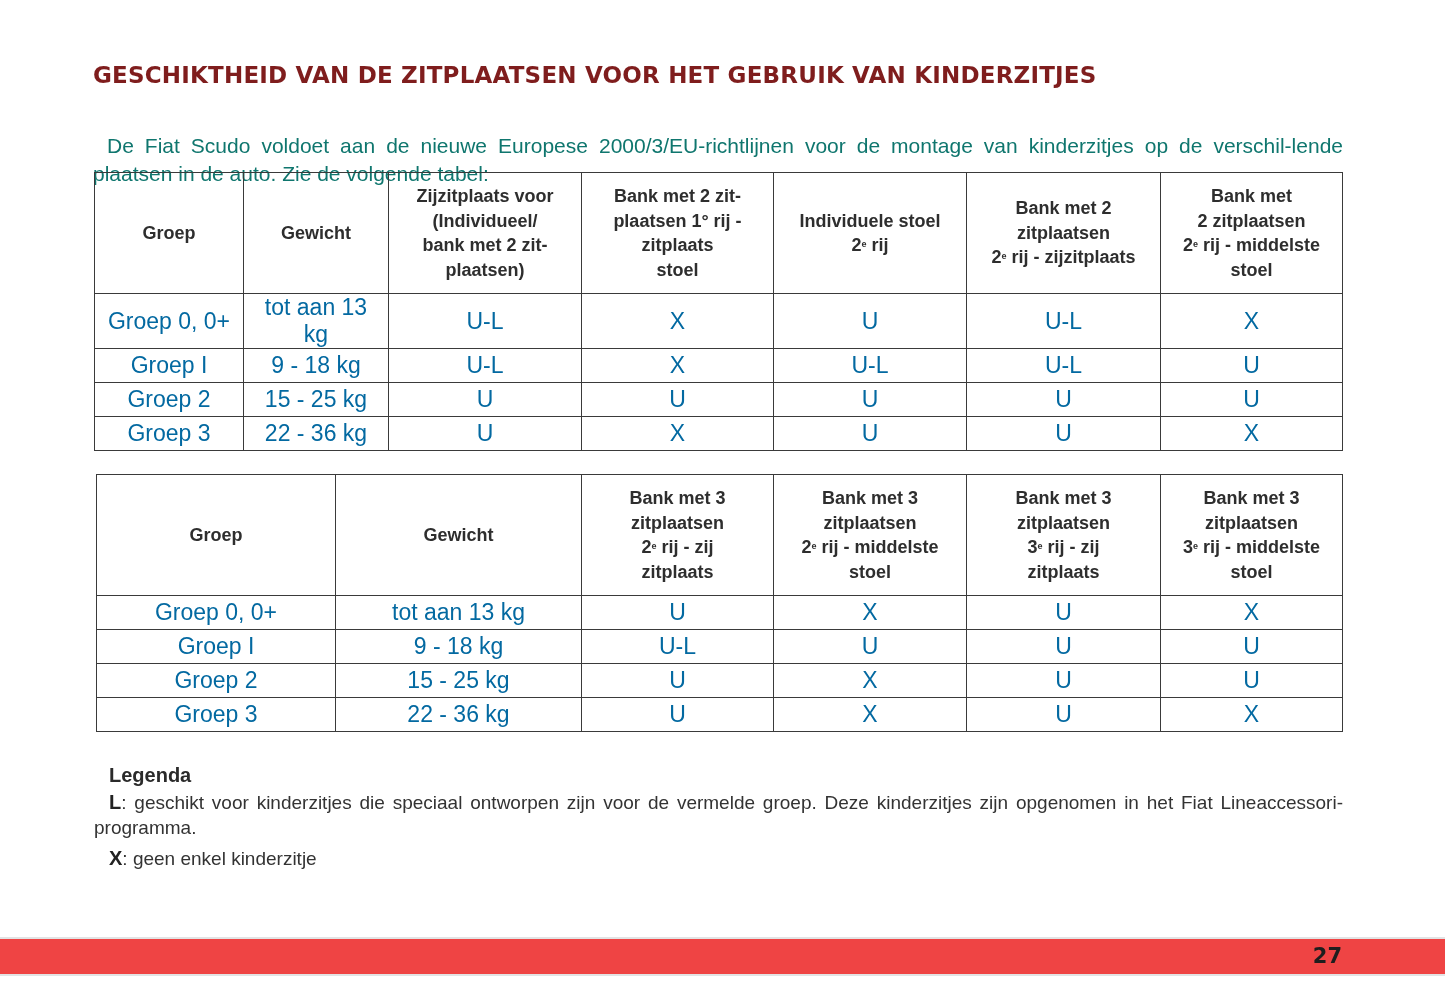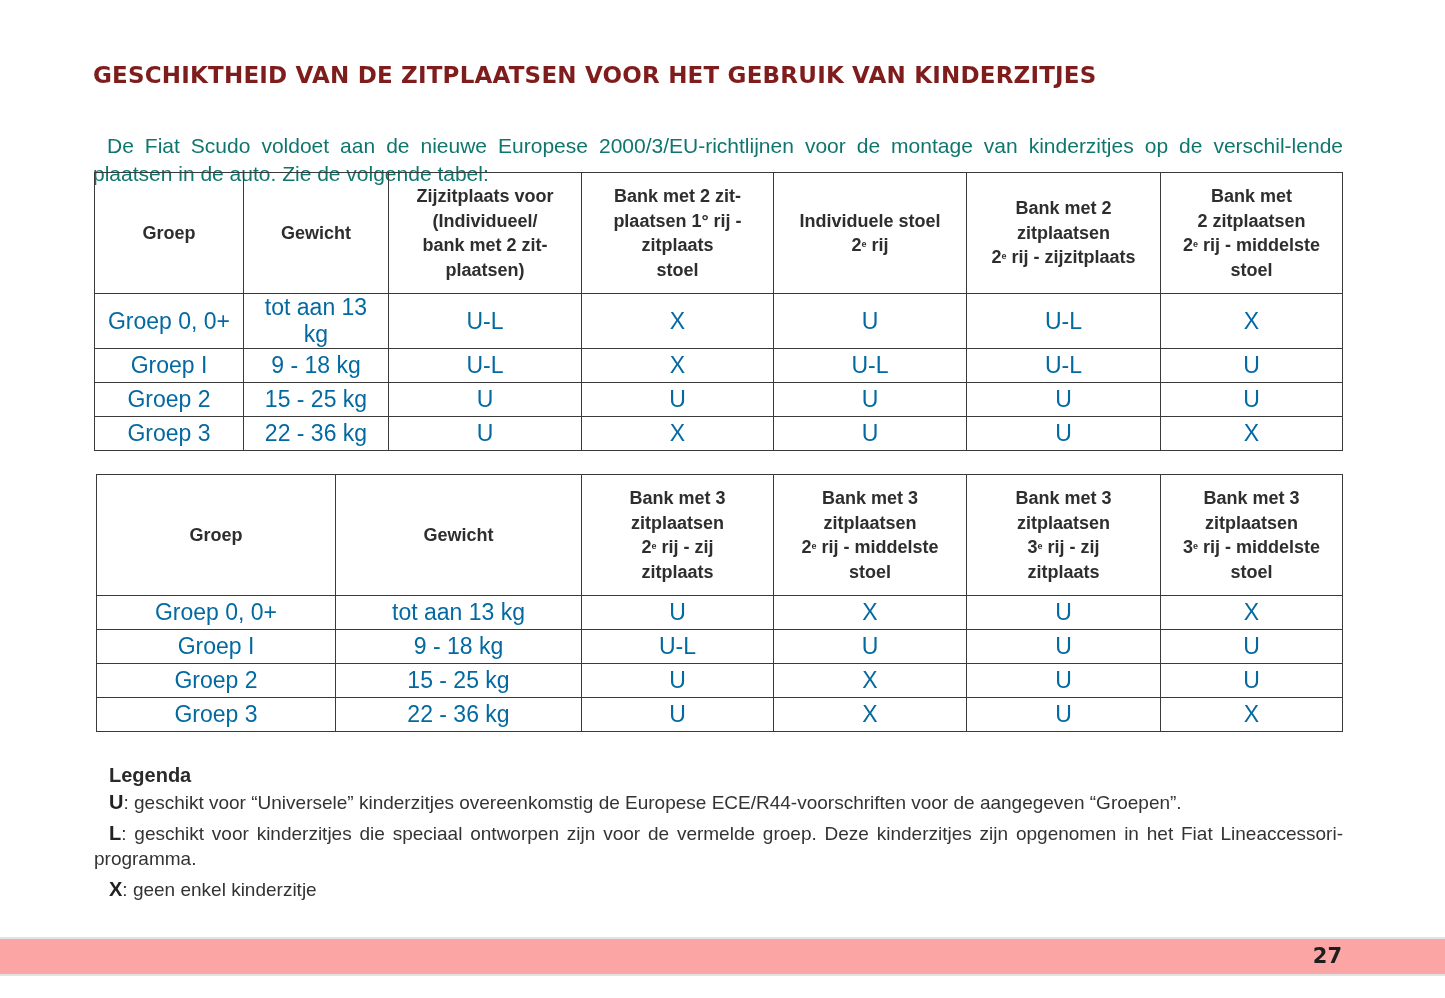--- a/index.html
+++ b/index.html
@@ -109,21 +109,21 @@
     font-weight: bold;
     font-size: 20px;
     color: #222;
   }
   .footer-bar {
     position: absolute;
     left: 0;
     top: 937px;
     width: 1445px;
     height: 39px;
-    background: #fca5a5;
+    background: #ef4444;
     border-top: 2px solid #e2e3e4;
     border-bottom: 2px solid #e2e3e4;
     box-sizing: border-box;
   }
   .page-number {
     position: absolute;
     right: 103px;
     top: 5px;
     font-size: 21px;
     font-weight: bold;
@@ -300,23 +300,20 @@
         <td>X</td>
         <td>U</td>
         <td>X</td>
       </tr>
     </tbody>
 </table>
 
 <div class="legend">
   <div class="legend-title">Legenda</div>
   <div class="legend-item">
-    <span class="legend-key">U</span><span>: geschikt voor “Universele” kinderzitjes overeenkomstig de Europese ECE/R44-voorschriften voor de aangegeven “Groepen”.</span>
-  </div>
-  <div class="legend-item">
     <span class="legend-key">L</span><span>: geschikt voor kinderzitjes die speciaal ontworpen zijn voor de vermelde groep. Deze kinderzitjes zijn opgenomen in het Fiat Lineaccessori-programma.</span>
   </div>
   <div class="legend-item">
     <span class="legend-key">X</span><span>: geen enkel kinderzitje</span>
   </div>
 </div>
 
 <div class="footer-bar">
   <span class="page-number">27</span>
 </div>

